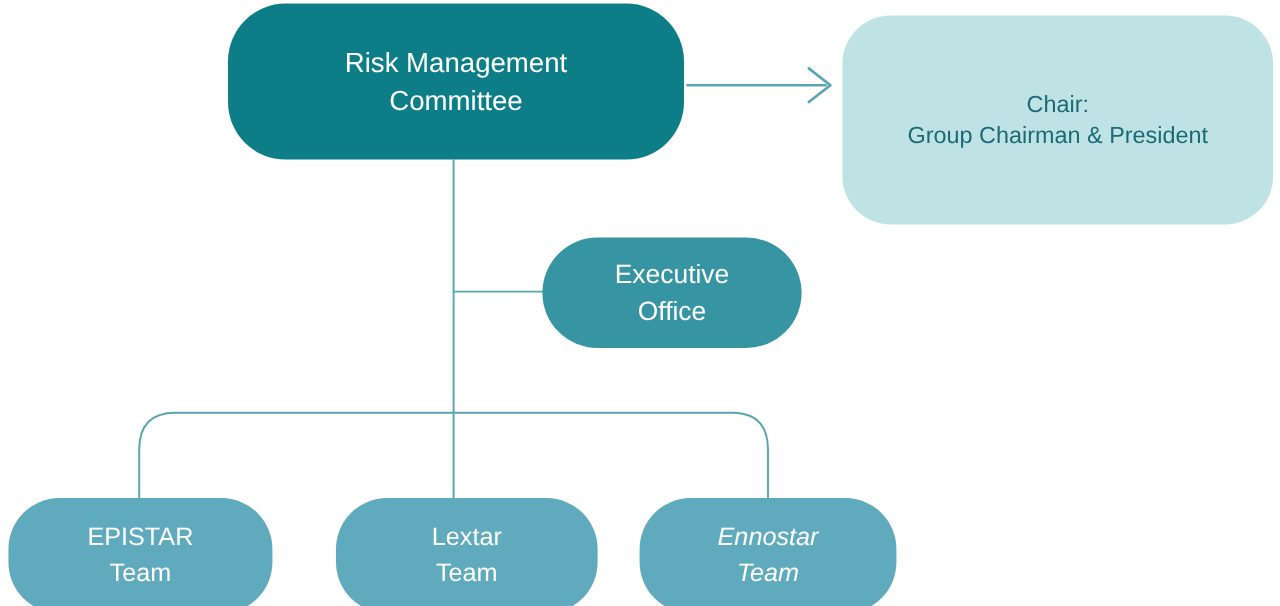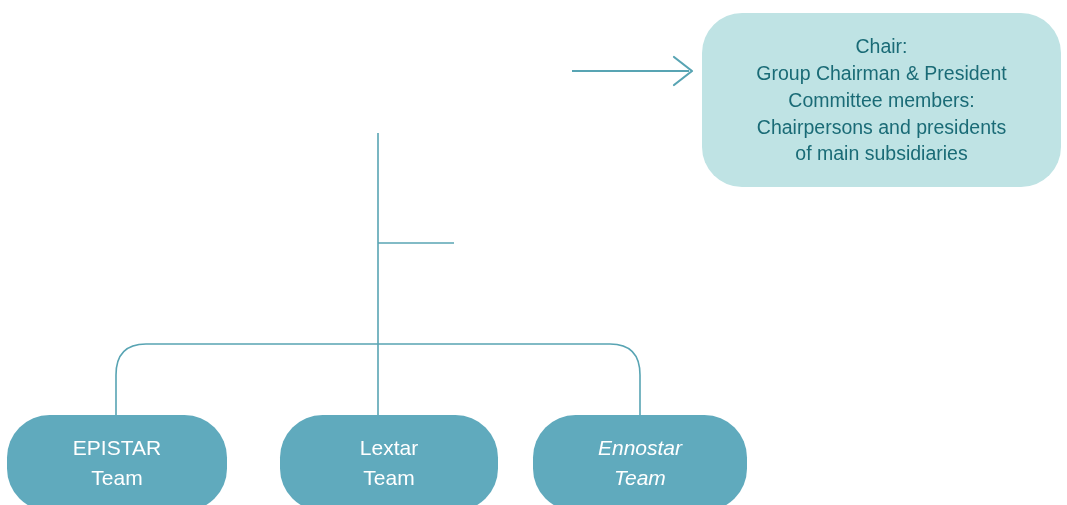--- a/index.html
+++ b/index.html
@@ -84,29 +84,34 @@
 
     <path d="M378 243 H454" stroke="#58a4b3" stroke-width="1.6"></path>
 
     <path d="M116 416 V375 Q116 344 146 344 H610 Q640 344 640 375 V416" stroke="#58a4b3" stroke-width="1.6"></path>
 
     <path d="M572 71 H689" stroke="#58a4b3" stroke-width="2.2"></path>
 
     <polyline points="674,57 692,71 674,85" stroke="#58a4b3" stroke-width="2.2" stroke-linecap="round" stroke-linejoin="round"></polyline>
   </svg>
 
+  <div class="node node-committee">
+    <span>Risk Management
+Committee</span>
+  </div>
 
   <div class="node node-info">
     <span class="info-para">Chair:
 Group Chairman &amp; President</span>
-    <span class="info-para">Committee members:
-Chairpersons and presidents
-of main subsidiaries</span>
   </div>
 
+  <div class="node node-office">
+    <span>Executive
+Office</span>
+  </div>
 
   <div class="node node-team node-team-epistar">
     <span>EPISTAR
 Team</span>
   </div>
 
   <div class="node node-team node-team-lextar">
     <span>Lextar
 Team</span>
   </div>

